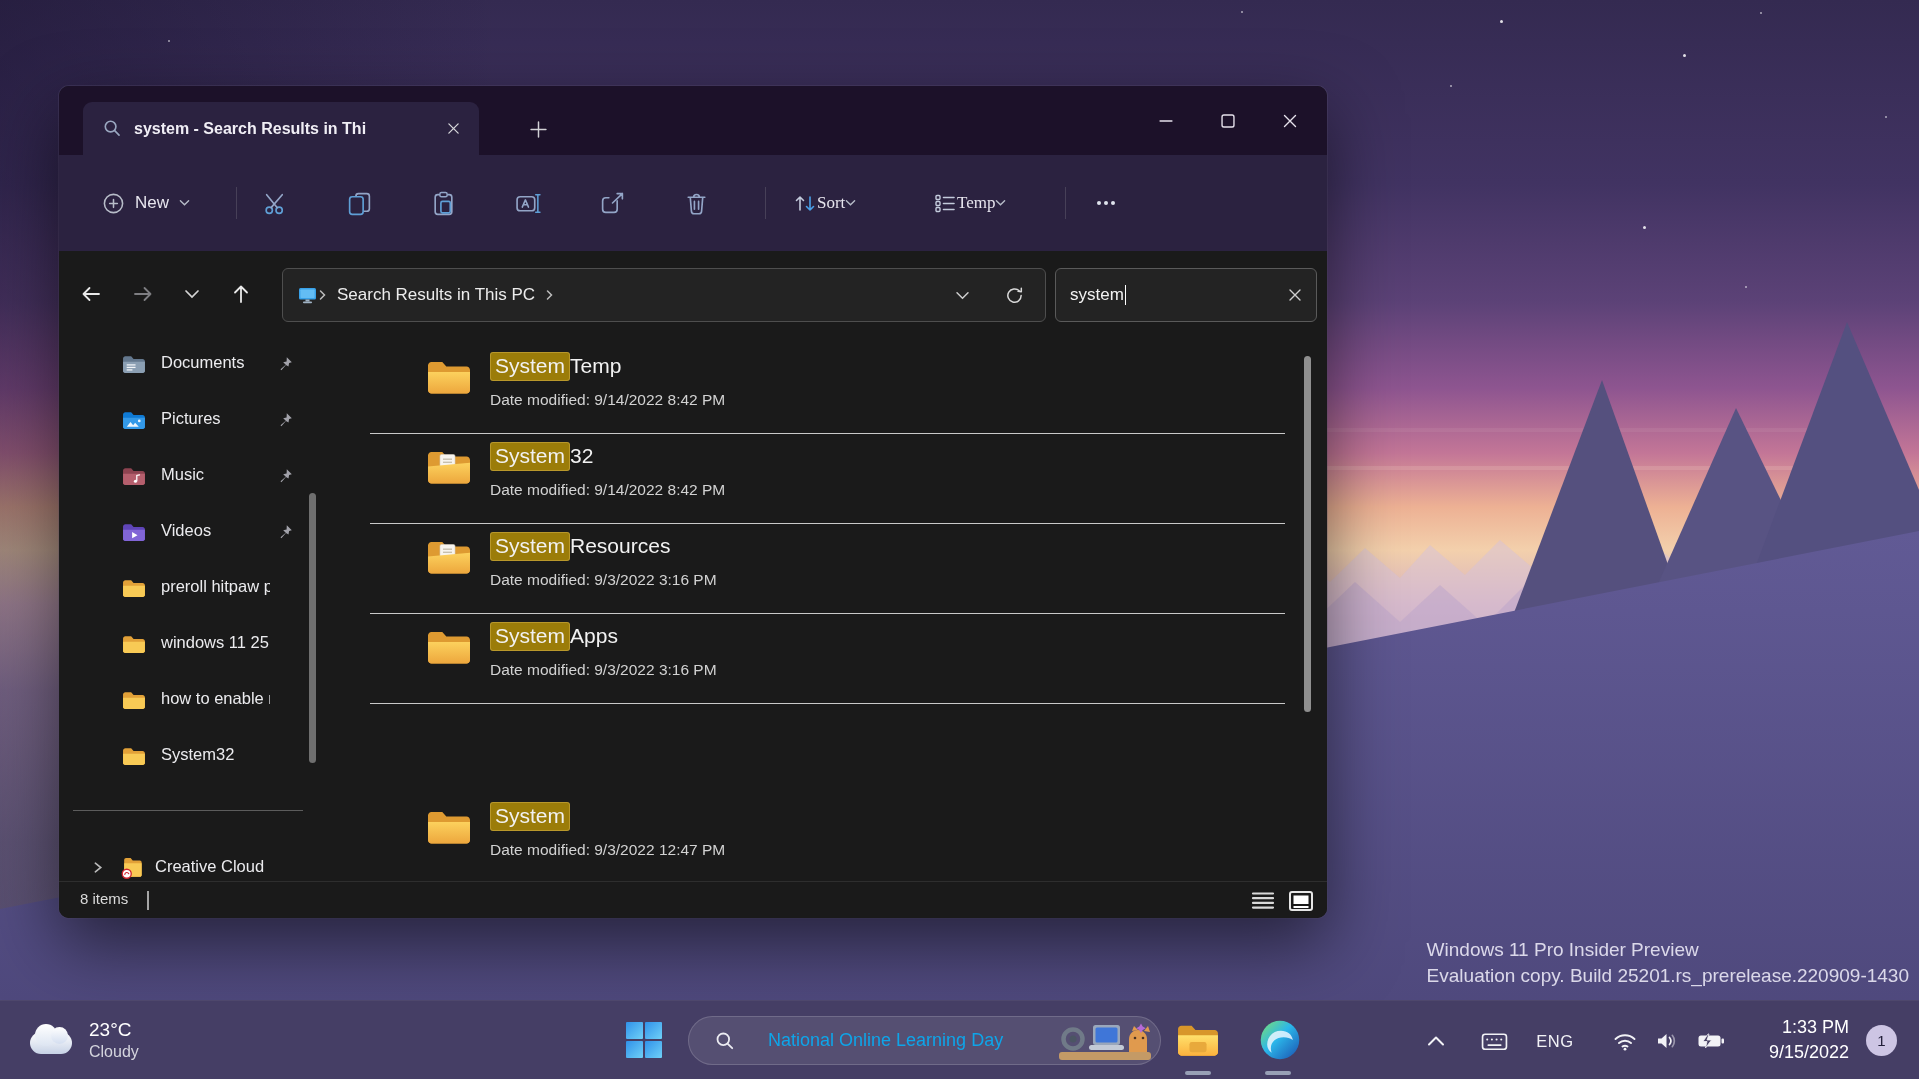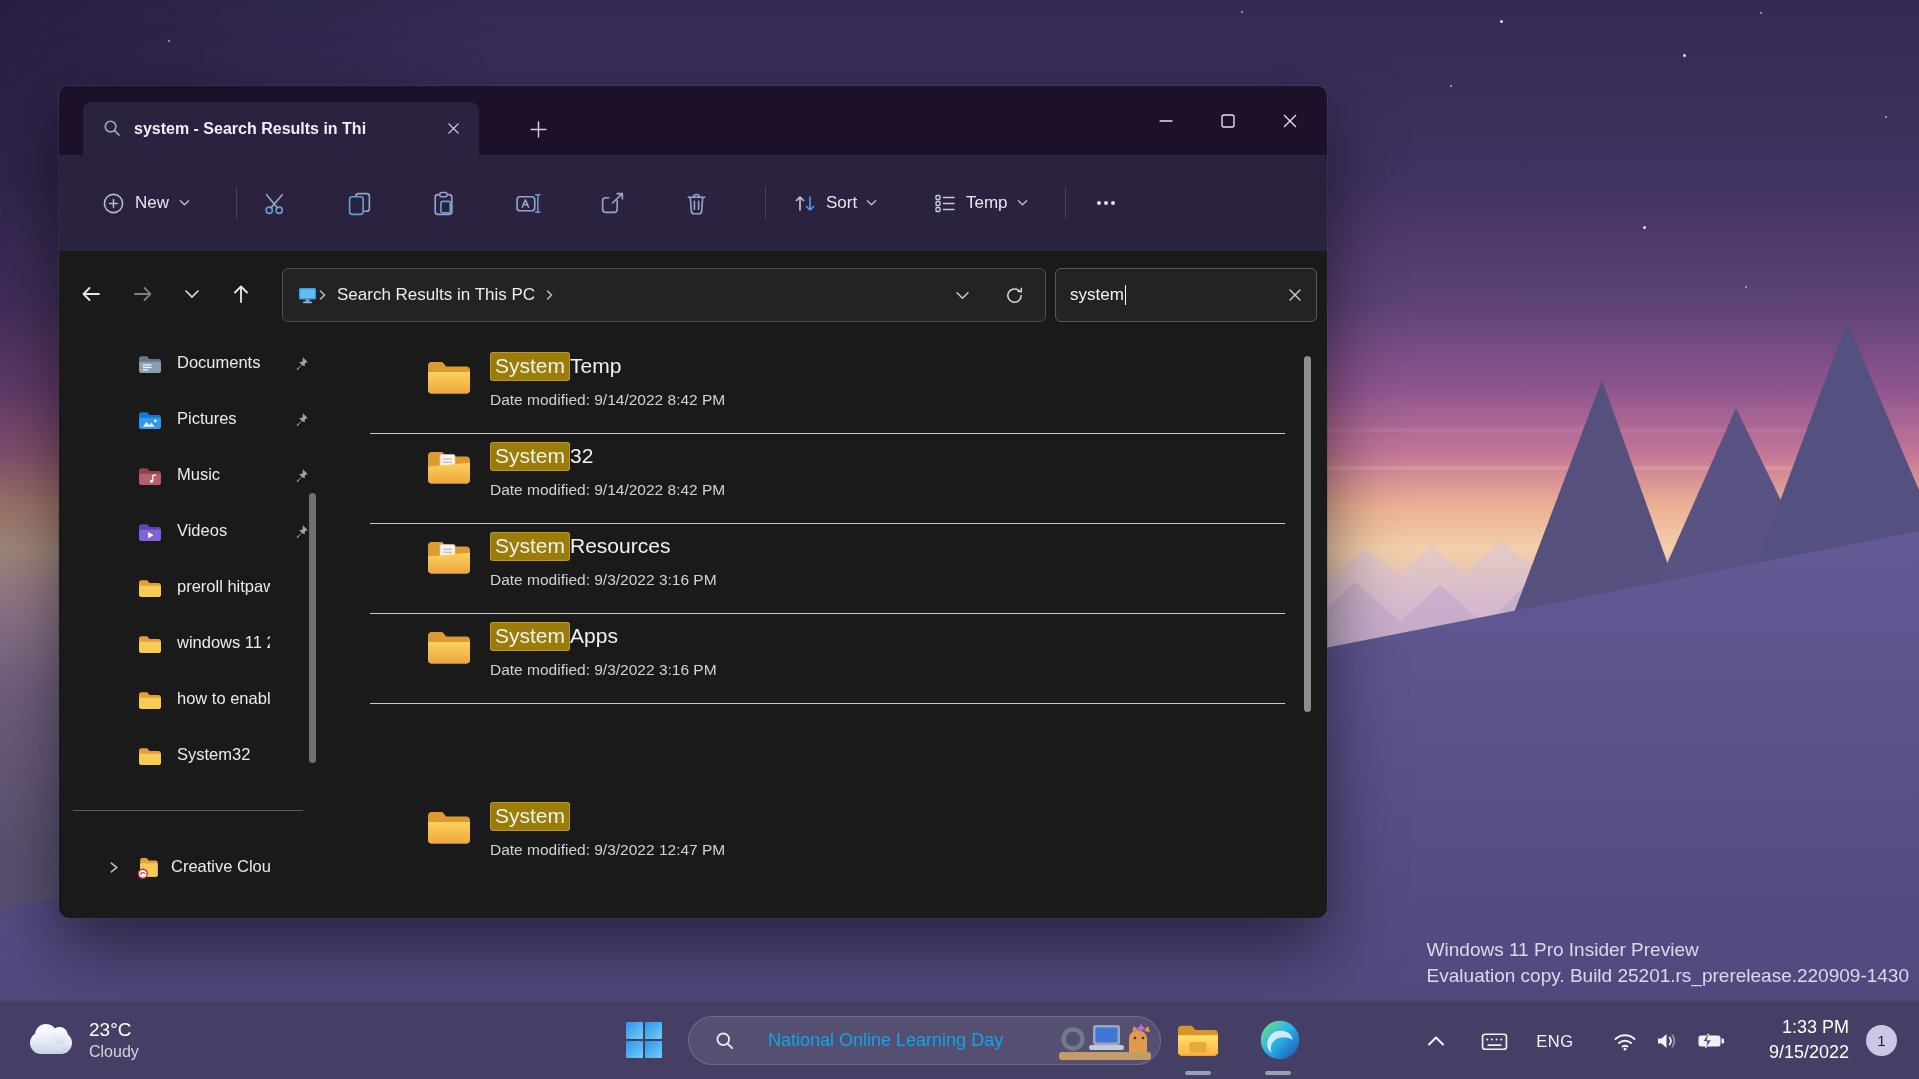--- a/index.html
+++ b/index.html
@@ -25,35 +25,35 @@
   .tab-close{width:28px;height:28px;display:flex;align-items:center;justify-content:center;border-radius:5px;}
   .newtab{position:absolute;left:462px;top:26px;width:34px;height:34px;display:flex;align-items:center;justify-content:center;border-radius:6px;}
   .wincontrols{position:absolute;right:6px;top:0;height:69px;display:flex;}
   .wincontrols>div{width:62px;height:69px;display:flex;align-items:center;justify-content:center;}
 
   .toolbar{position:absolute;left:0;top:69px;right:0;height:96px;background:#2b2240;}
   .tb-new{position:absolute;left:30px;top:22px;height:52px;display:flex;align-items:center;gap:10px;padding:0 13px;border-radius:6px;}
   .tb-new span{color:#e7e5ee;font-size:17px;}
   .tb-div{position:absolute;top:32px;width:1px;height:32px;background:#474058;}
   .tb-btn{position:absolute;top:22px;width:52px;height:52px;display:flex;align-items:center;justify-content:center;border-radius:6px;}
-  .tb-group{position:absolute;top:22px;height:52px;display:flex;align-items:center;gap:9px;padding:0 12px;border-radius:6px;}
+  .tb-group{position:absolute;top:22px;height:52px;display:flex;align-items:center;gap:0;padding:0 12px;border-radius:6px;font-family:Liberation Serif, serif;}
   .tb-group span{color:#e7e5ee;font-size:17px;}
 
   .addr-row{position:absolute;left:0;top:165px;right:0;height:85px;background:#1a1a1a;}
   .nav-btn{position:absolute;top:23px;width:40px;height:40px;display:flex;align-items:center;justify-content:center;border-radius:5px;}
   .addr-field{position:absolute;left:223px;top:17px;width:764px;height:54px;background:#232323;border:1px solid #4e4e4e;border-radius:6px;display:flex;align-items:center;padding:0 14px;}
   .addr-text{color:#ececec;font-size:17px;margin:0 10px;white-space:nowrap;}
   .addr-right{margin-left:auto;display:flex;align-items:center;gap:34px;padding-right:6px;}
   .search-field{position:absolute;left:996px;top:17px;width:262px;height:54px;background:#232323;border:1px solid #5a5a5a;border-radius:6px;display:flex;align-items:center;padding:0 14px;}
   .search-text{color:#f2f2f2;font-size:17px;}
   .caret{display:inline-block;width:1.5px;height:20px;background:#fff;margin-left:1px;vertical-align:-4px;}
   .search-clear{margin-left:auto;}
 
   .sidebar{position:absolute;left:0;top:250px;width:259px;bottom:37px;}
-  .sb-item{position:absolute;left:24px;right:10px;height:48px;border-radius:5px;}
+  .sb-item{position:absolute;left:8px;right:10px;height:48px;border-radius:5px;}
   .sb-ico{position:absolute;left:55px;top:13px;}
   .sb-label{position:absolute;left:94px;top:12px;color:#ebebee;font-size:16.5px;white-space:nowrap;overflow:hidden;right:38px;}
   .sb-pin{position:absolute;left:210px;top:15px;}
   .sb-divider{position:absolute;left:14px;top:724px;width:230px;height:1px;background:#5c5c5c;}
   .sb-scroll{position:absolute;left:250px;top:157px;width:7px;height:270px;border-radius:4px;background:#6f6f6f;}
   .sb-chev{position:absolute;left:24px;top:16px;}
   .cc-ico{position:absolute;left:53px;top:12px;}
   .cc-label{left:88px;}
 
   .list{position:absolute;left:311px;top:250px;width:915px;bottom:37px;overflow:hidden;}
@@ -459,20 +459,36 @@
       <div class="row" style="top:458px;border-bottom:none;">
         <svg class="row-ico" width="46" height="40">
             <use href="#sym-fplain"></use>
           </svg>
         <div class="row-name"><span></span><span class="hl">System</span><span></span></div>
         <div class="row-date">Date modified: 9/3/2022 12:47 PM</div>
       </div>
     </div>
     <div class="list-scroll"></div>
 
+    <div class="statusbar">
+      <span class="status-count">8 items</span>
+      <div class="status-sep"></div>
+      <div class="view-btn" style="left:1187px;">
+        <svg width="26" height="21" viewBox="0 0 26 21">
+            <path d="M3 3.5h20M3 8.2h20M3 12.9h20M3 17.6h20" stroke="#d9d9d9" stroke-width="2.2" stroke-linecap="round"></path>
+          </svg>
+      </div>
+      <div class="view-btn" style="left:1225px;">
+        <svg width="26" height="22" viewBox="0 0 26 22">
+            <rect x="2" y="2" width="22" height="18" rx="2" fill="none" stroke="#e6e6e6" stroke-width="2"></rect>
+            <rect x="5.5" y="5.5" width="15" height="8.5" fill="#fff"></rect>
+            <path d="M5.5 17h15" stroke="#fff" stroke-width="2"></path>
+          </svg>
+      </div>
+    </div>
   </div>
 
   <div class="taskbar">
     <div class="weather">
       <div class="cloud">
           <div class="c1"></div>
           <div class="c2"></div>
           <div class="c3"></div>
         </div>
       <div>

